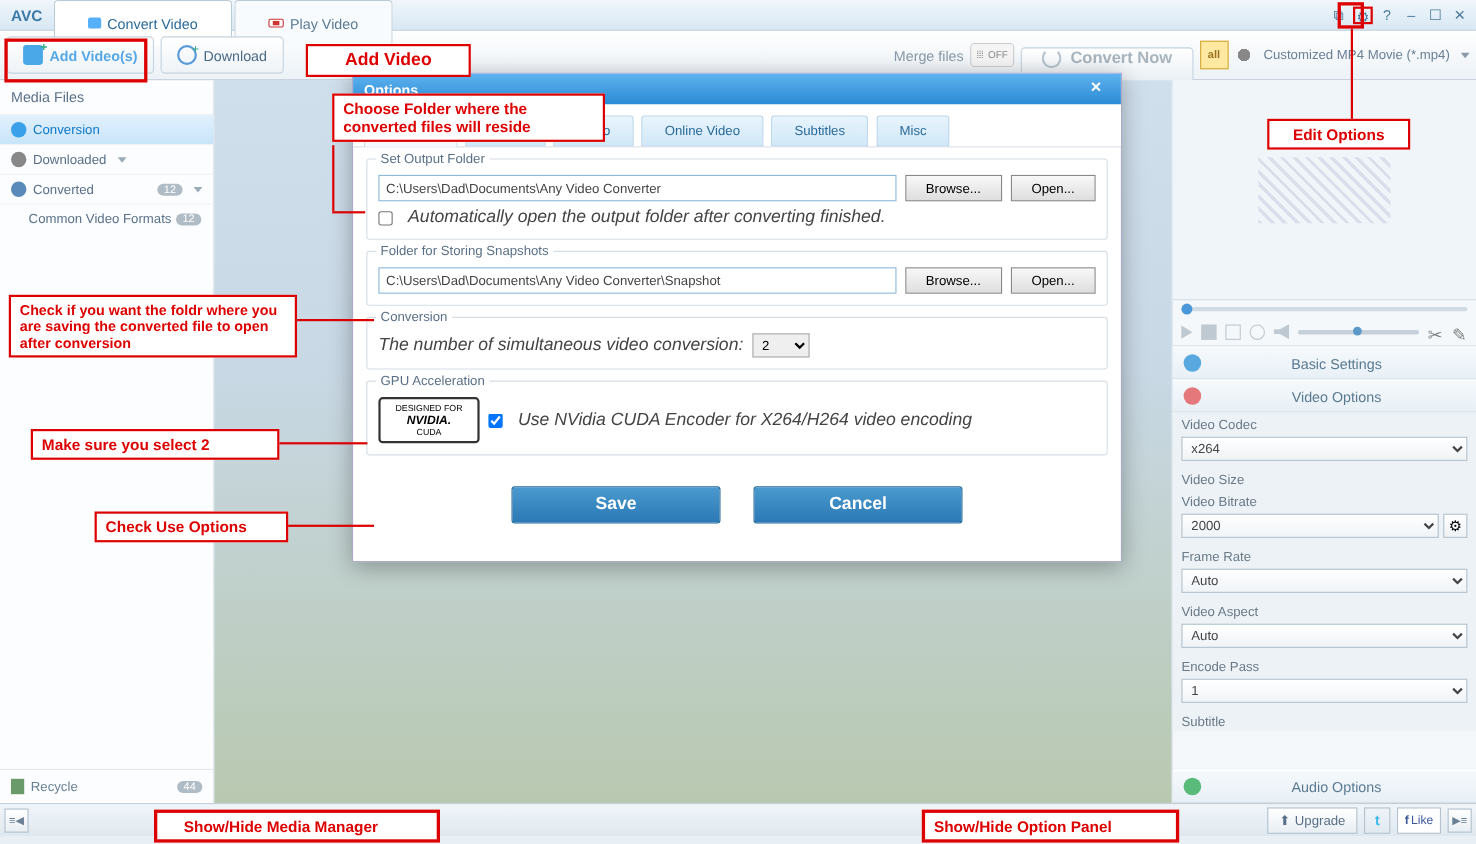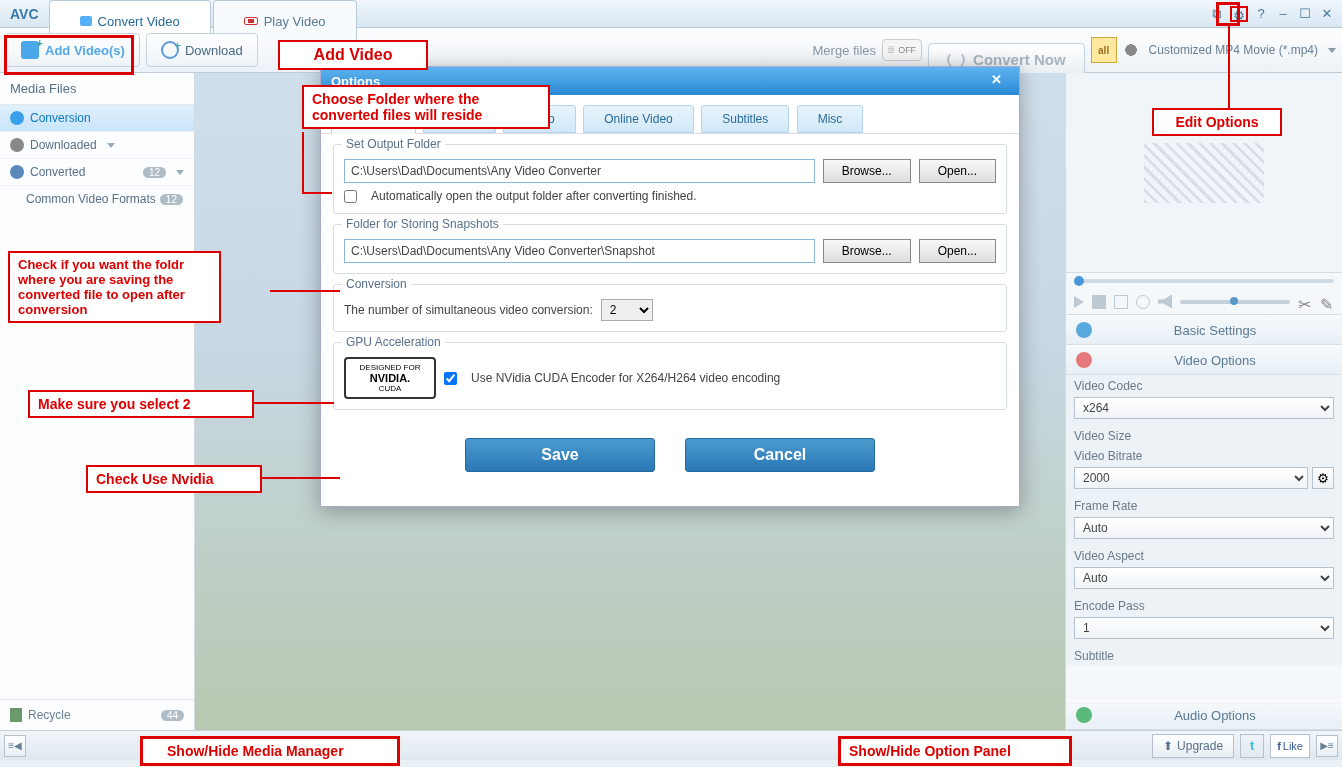--- a/index.html
+++ b/index.html
@@ -20,21 +20,21 @@
 
 .toolbar { height: 45px; background: linear-gradient(#fefefe,#ecf2f7); border-bottom: 1px solid #c0cdd8; display: flex; align-items: center; padding: 0 6px; gap: 6px; }
 .tbtn { height: 34px; padding: 0 14px; border: 1px solid #c5d3de; border-radius: 4px; background: linear-gradient(#fff,#eef3f7); display: flex; align-items: center; gap: 6px; color: #4a6a85; font-size: 13px; cursor: pointer; }
 .tbtn.primary { color: #55a8e8; font-weight: bold; }
 .ic-film { width:18px; height:18px; background:#4aa8e8; border-radius:3px; position:relative;}
 .ic-film::after{content:"+";position:absolute;top:-4px;right:-4px;font-size:11px;color:#3a8;}
 .ic-dl { width:18px; height:18px; border:2px solid #5a9ada; border-radius:50%;position:relative;}
 .ic-dl::after{content:"+";position:absolute;top:-4px;right:-4px;font-size:11px;color:#3a8;}
 .merge-group { margin-left: auto; display:flex; align-items:center; gap:6px; color:#8a9aa8; font-size:13px;}
 .toggle { width:40px; height:22px; border:1px solid #ccc; border-radius:4px; background:#f5f5f5; font-size:9px; display:flex; align-items:center; justify-content:center; color:#888;}
-.convertnow { height:34px; padding:0 18px; border:1px solid #c5d3de; border-radius:4px; background:linear-gradient(#fff,#e8eef3); color:#a8b5be; font-size:15px; font-weight:bold; display:flex; align-items:center; gap:8px;margin-top:19px;}
+.convertnow { height:34px; padding:0 18px; border:1px solid #c5d3de; border-radius:4px; background:linear-gradient(#fff,#e8eef3); color:#a8b5be; font-size:15px; font-weight:bold; display:flex; align-items:flex-start; gap:8px;margin-top:19px;}
 .ic-refresh { width:18px;height:18px; border:2px solid #b8c5ce; border-radius:50%; border-top-color:transparent;}
 .profile-group { display:flex; align-items:center; gap:4px;}
 .profile-box { width:26px; height:26px; border:1px solid #d0a838; background:#ffe8a0; display:flex; align-items:center; justify-content:center; font-size:10px; color:#9a7020; font-weight:bold;}
 .ic-gear2 { width:20px; height:20px; border-radius:50%; background:radial-gradient(#888 40%, transparent 41%);}
 .profile-name { color:#6a8095; font-size:12px; padding:0 4px;}
 .drop-ar{width:0;height:0;border-left:4px solid transparent;border-right:4px solid transparent;border-top:5px solid #8a9aab;margin-left:2px;}
 
 
 .main { display: flex; height: 657px; }
 .sidebar { width: 195px; background: #fcfdfe; border-right: 1px solid #d0dae2; display:flex; flex-direction:column;}
@@ -83,24 +83,24 @@
 .dlg-tabs { padding:10px 10px 0; background:#fff; border-bottom:1px solid #dde;}
 .dlg-tab { display:inline-block; padding:6px 20px; border:1px solid #b8d4ea; background:linear-gradient(#e8f4fc,#d0e8f8); color:#2a6a9a; font-size:12px; margin-right:3px; border-radius:3px 3px 0 0; cursor:pointer;}
 .dlg-tab.active { background:linear-gradient(#fff,#f5faff); border-bottom:1px solid #fff; position:relative; top:1px;}
 .dlg-body { padding:10px 12px;}
 .grp { border:1px solid #d5dee5; border-radius:3px; padding:8px 10px 10px; margin-bottom:10px; position:relative;}
 .grp-lbl { position:absolute; top:-8px; left:8px; background:#fff; padding:0 4px; color:#5a7088; font-size:12px;}
 .row { display:flex; align-items:center; gap:8px; margin-top:6px;}
 .txtinput { flex:1; height:24px; border:1px solid #8ab8da; padding:2px 6px; font-size:12px; color:#444;}
 .btn { height:24px; padding:0 18px; border:1px solid #888; background:linear-gradient(#f8f8f8,#dedede); font-size:12px; cursor:pointer;}
 .chk { margin-right:6px;}
-.lbl { color:#444; font-size:12px;}
+.lbl { color:#444; font-size:16px;font-style:italic;}
 .smallsel { height:22px; width:52px; border:1px solid #aaa; font-size:12px; padding:0 4px;}
 .nvidia { width:92px; height:42px; background:#fff; border:2px solid #333; border-radius:4px; display:flex; flex-direction:column; align-items:center; justify-content:center; font-size:8px;}
-.nvidia .nv{font-size:11px; font-weight:bold; }
+.nvidia .nv{font-size:11px; font-weight:bold; font-style:italic;}
 .dlg-foot { padding:18px 0 24px; display:flex; justify-content:center; gap:30px;}
 .bigbtn { width:190px; height:34px; background:linear-gradient(#4a9ace,#2a78b5); border:1px solid #236a9e; color:#fff; font-size:16px; font-weight:bold; border-radius:3px; cursor:pointer;}
 
 
 .callout { position:absolute; border:2px solid #d00; background:#fff; color:#d00; font-size:14px; font-weight:bold; padding:4px 8px;}
 .cl-line { position:absolute; background:#d00;}
 
 
 .bottombar { height:30px; background:linear-gradient(#f0f5f9,#e0e8ef); border-top:1px solid #c5d0d9; display:flex; align-items:center; padding:0 4px; gap:6px;}
 .bbtn { width:22px; height:22px; border:1px solid #b5c2cd; background:linear-gradient(#fff,#e8eef3); cursor:pointer; display:flex; align-items:center; justify-content:center; font-size:10px; color:#6a8095;}
@@ -323,22 +323,22 @@
   </div>
 </div>
 
 <div class="hl" style="left:4px;top:35px;width:130px;height:40px;"></div>
 <div class="hl" style="left:1216px;top:2px;width:24px;height:24px;"></div>
 
 <div class="callout" style="left:278px;top:40px;width:150px;text-align:center;font-size:16px;">Add Video</div>
 <div class="callout" style="left:302px;top:85px;width:248px;">Choose Folder where the converted files will reside</div>
 <div class="cl-line" style="left:302px;top:132px;width:2px;height:60px;"></div>
 <div class="cl-line" style="left:302px;top:192px;width:30px;height:2px;"></div>
-<div class="callout" style="left:8px;top:251px;width:213px;font-size:13px;">Check if you want the foldr where you are saving the converted file to open after conversion</div>
+<div class="callout" style="left:8px;top:268px;width:262px;font-size:13px;">Check if you want the foldr where you are saving the converted file to open after conversion</div>
 <div class="cl-line" style="left:270px;top:290px;width:70px;height:2px;"></div>
 <div class="callout" style="left:28px;top:390px;width:226px;">Make sure you select 2</div>
 <div class="cl-line" style="left:254px;top:402px;width:80px;height:2px;"></div>
-<div class="callout" style="left:86px;top:465px;width:176px;">Check Use Nvidia</div>
+<div class="callout" style="left:86px;top:465px;width:176px;">Check Use Options</div>
 <div class="cl-line" style="left:262px;top:477px;width:78px;height:2px;"></div>
 <div class="callout" style="left:1152px;top:108px;width:130px;text-align:center;">Edit Options</div>
 <div class="cl-line" style="left:1228px;top:26px;width:2px;height:82px;"></div>
 <div class="callout" style="left:140px;top:736px;width:260px;border:3px solid #d00;padding-left:24px;">Show/Hide Media Manager</div>
 <div class="callout" style="left:838px;top:736px;width:234px;border:3px solid #d00;">Show/Hide Option Panel</div>
 
 </body></html>

